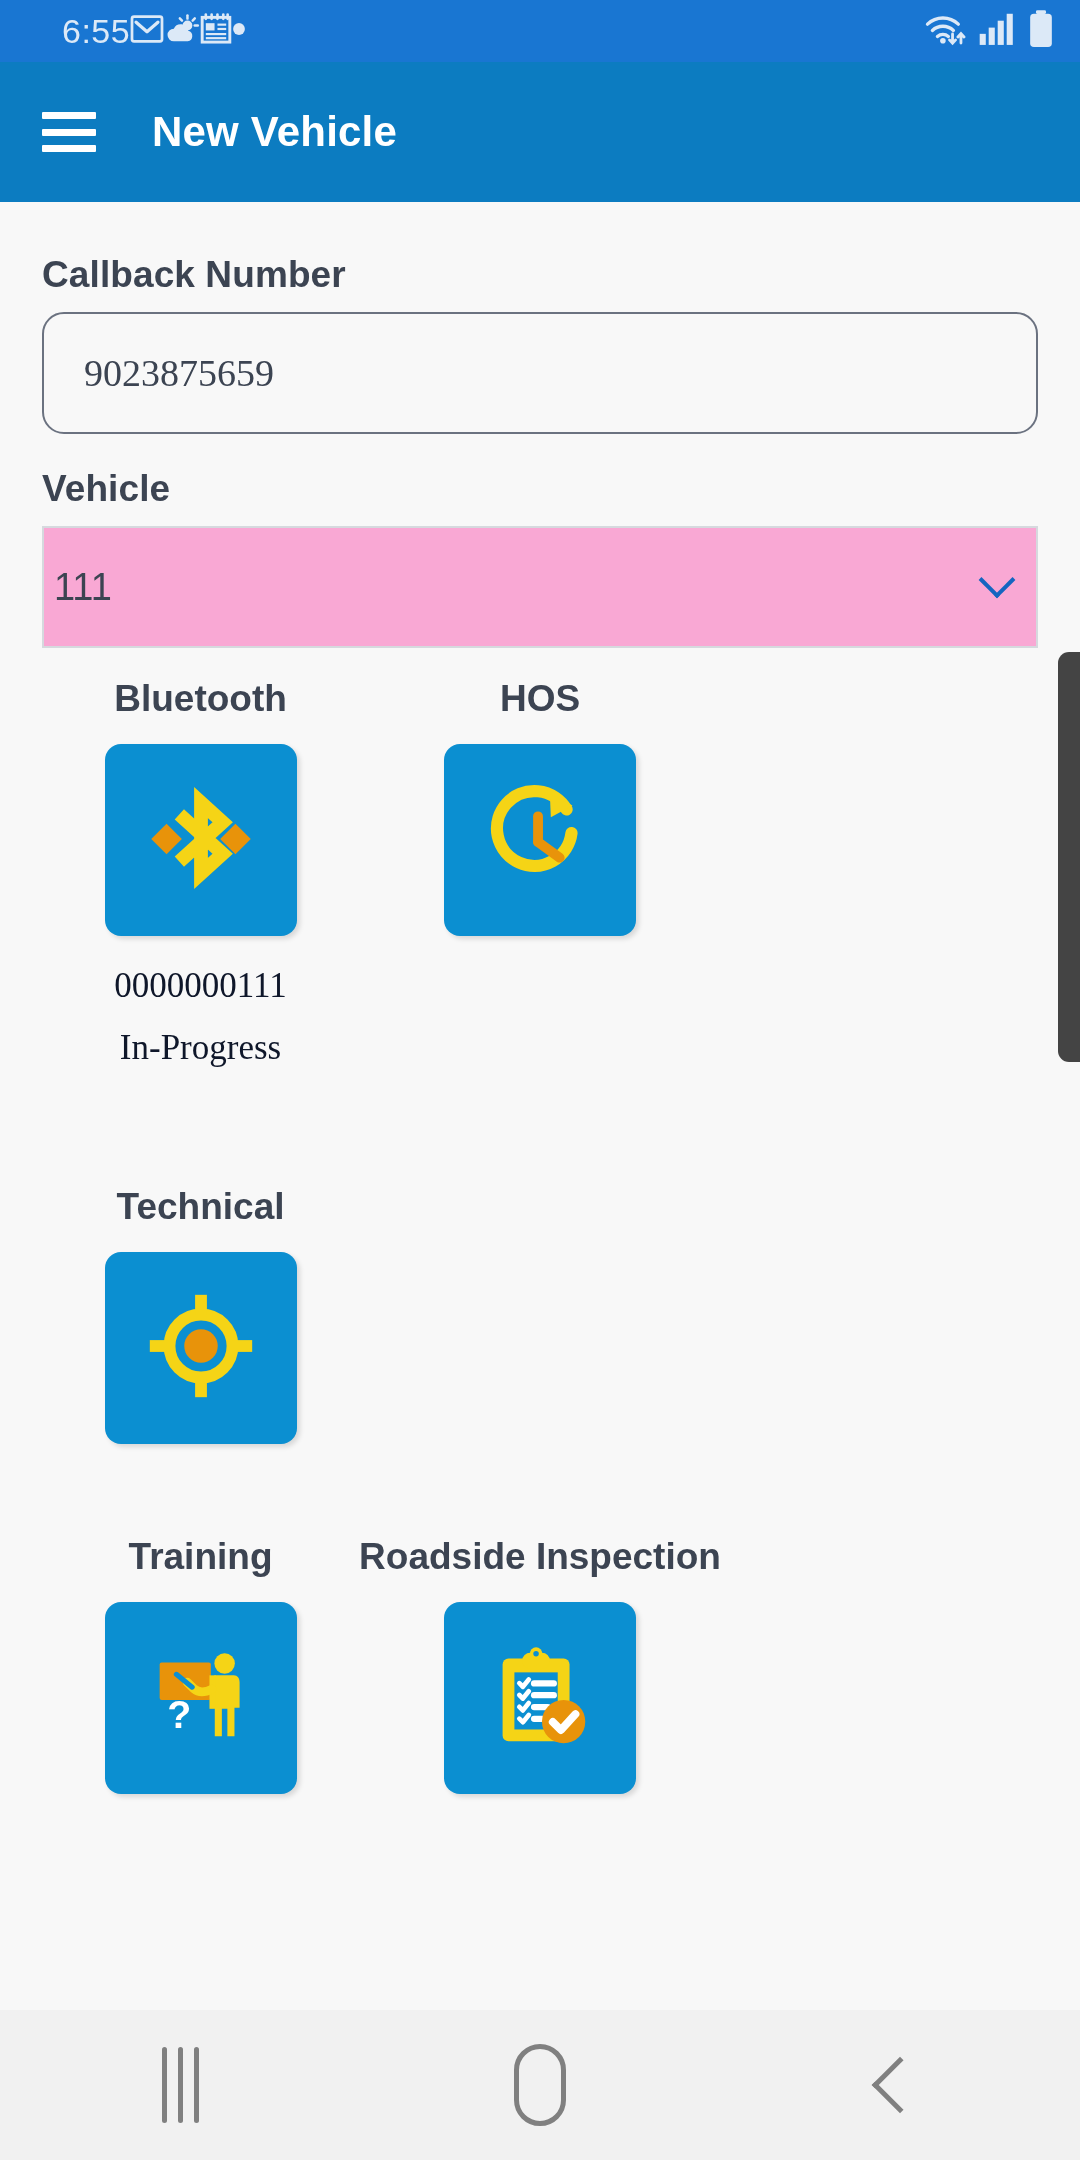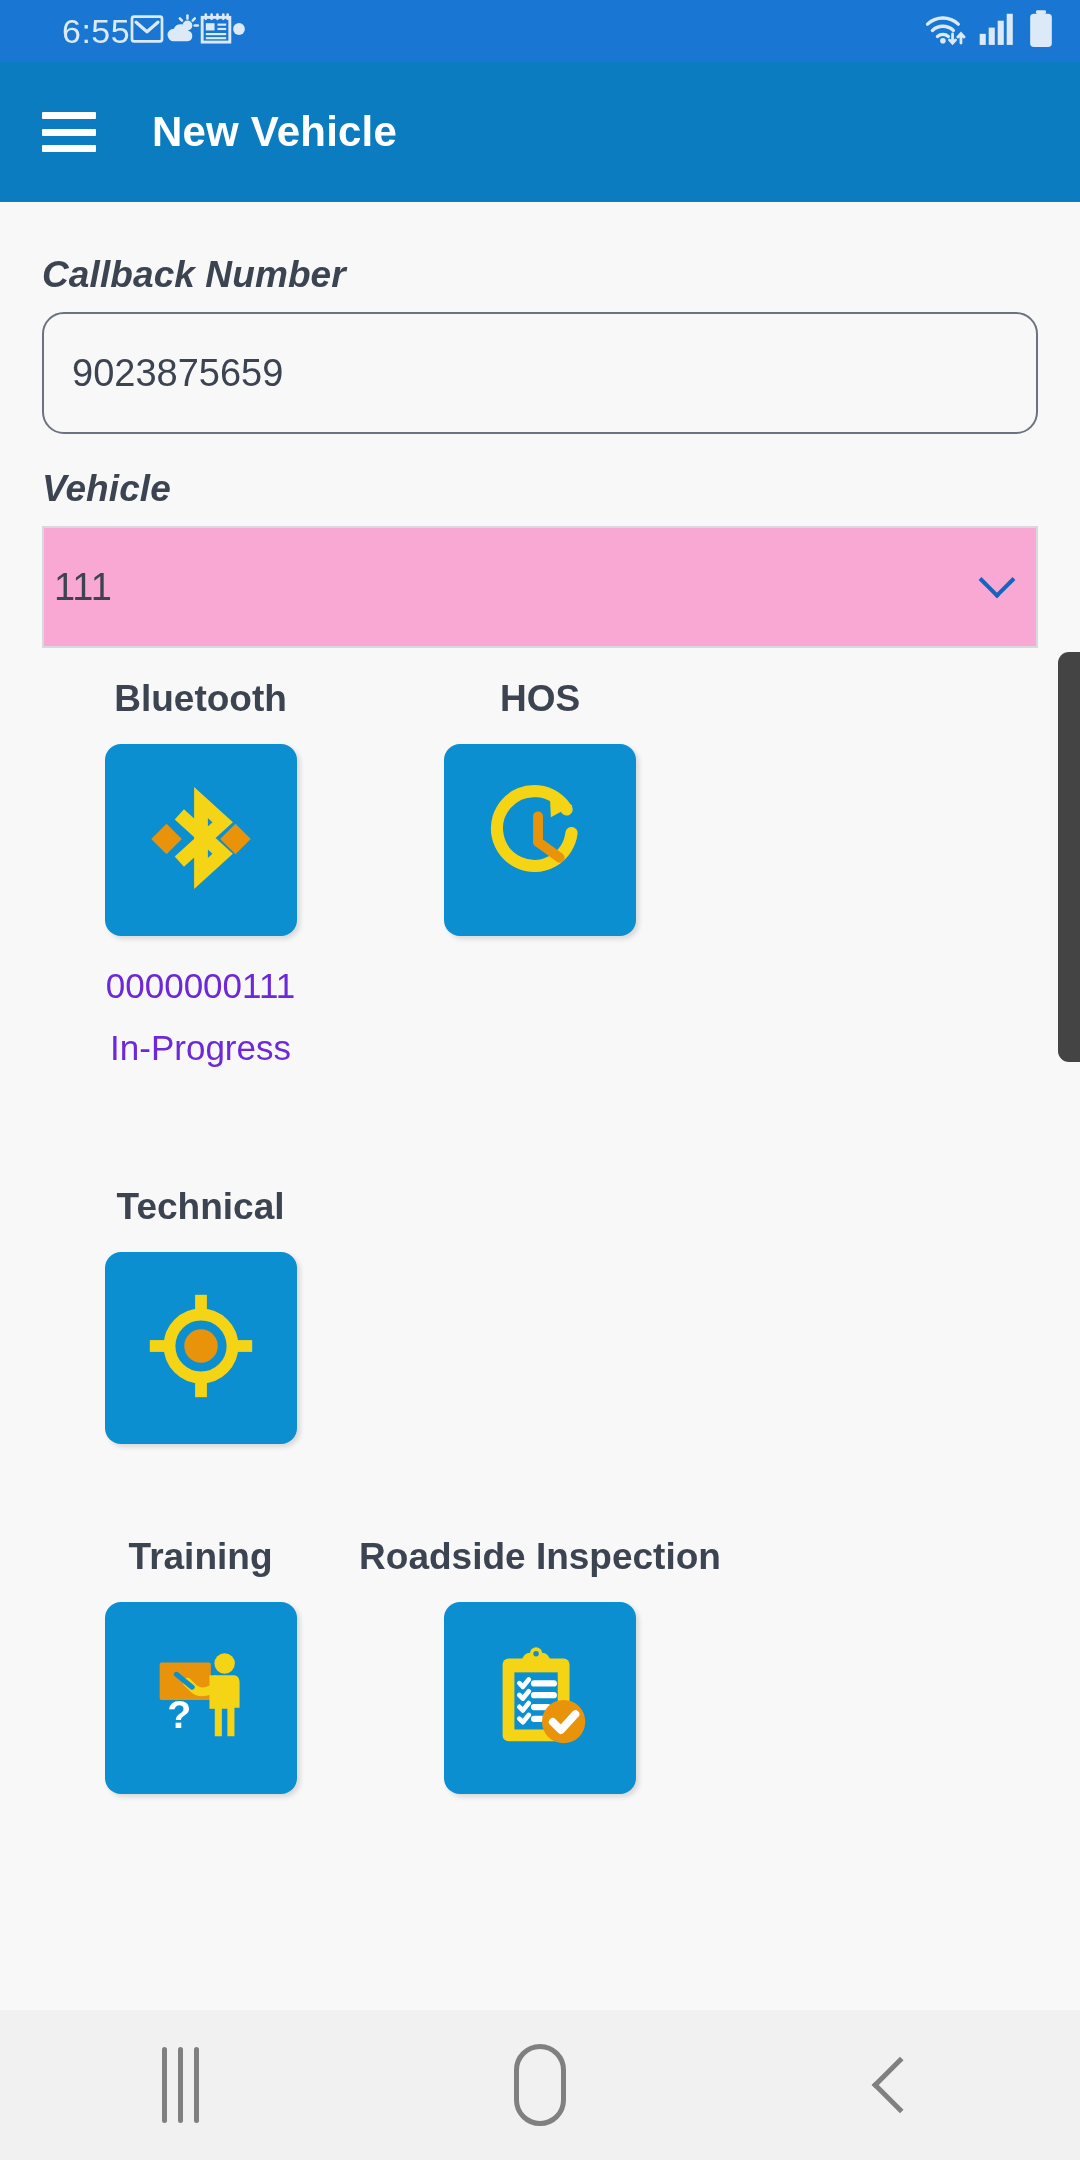--- a/index.html
+++ b/index.html
@@ -90,35 +90,34 @@
     padding: 52px 42px 0 42px;
     overflow: hidden;
   }
 
   .field-label {
     font-size: 37px;
     font-weight: bold;
     color: #3C4452;
     margin-bottom: 16px;
     letter-spacing: 0.1px;
-    font-style: italic;
   }
 
   .text-input {
     width: 100%;
     height: 122px;
     border: 2px solid #6B7280;
     border-radius: 22px;
     background: #F8F8F8;
     display: flex;
     align-items: center;
-    padding: 0 28px;
+    padding: 0 40px;
     font-size: 38px;
     color: #3C4452;
-    font-family: Liberation Sans, sans-serif;
+    font-family: Liberation Serif, serif;
   }
 
   .spacer-24 { height: 34px; }
 
   .select-wrap {
     width: 100%;
     height: 122px;
     border: 2px solid #D6D9DE;
     background: #f9a8d4;
     display: flex;
@@ -165,23 +164,24 @@
     background: #0B8FD1;
     border-radius: 16px;
     display: flex;
     align-items: center;
     justify-content: center;
     cursor: pointer;
     box-shadow: 3px 3px 5px rgba(0,0,0,0.13);
   }
   .tile-sub {
     font-size: 35px;
-    color: #6d28d9;
+    color: #0f172a;
     margin-top: 30px;
     text-align: center;
+    font-family: Liberation Serif, serif;
   }
   .tile-sub.second { margin-top: 22px; }
 
   .row-gap-1 { height: 78px; grid-column: 1 / -1; }
   .row-gap-2 { height: 52px; grid-column: 1 / -1; }
 
   
   .scrollbar {
     position: absolute;
     right: 0px;

